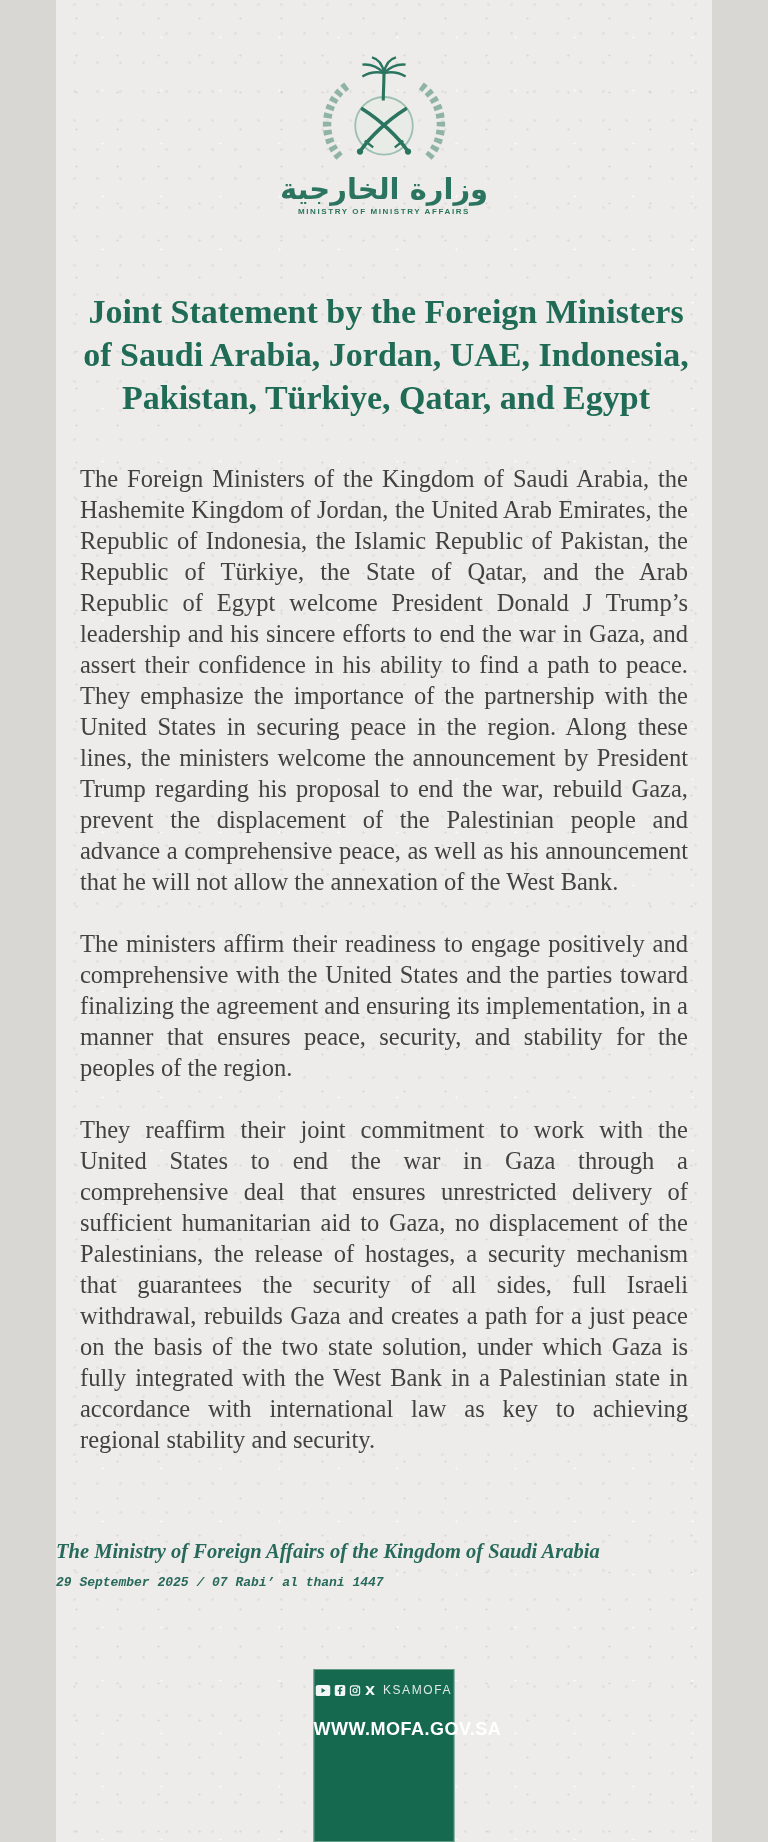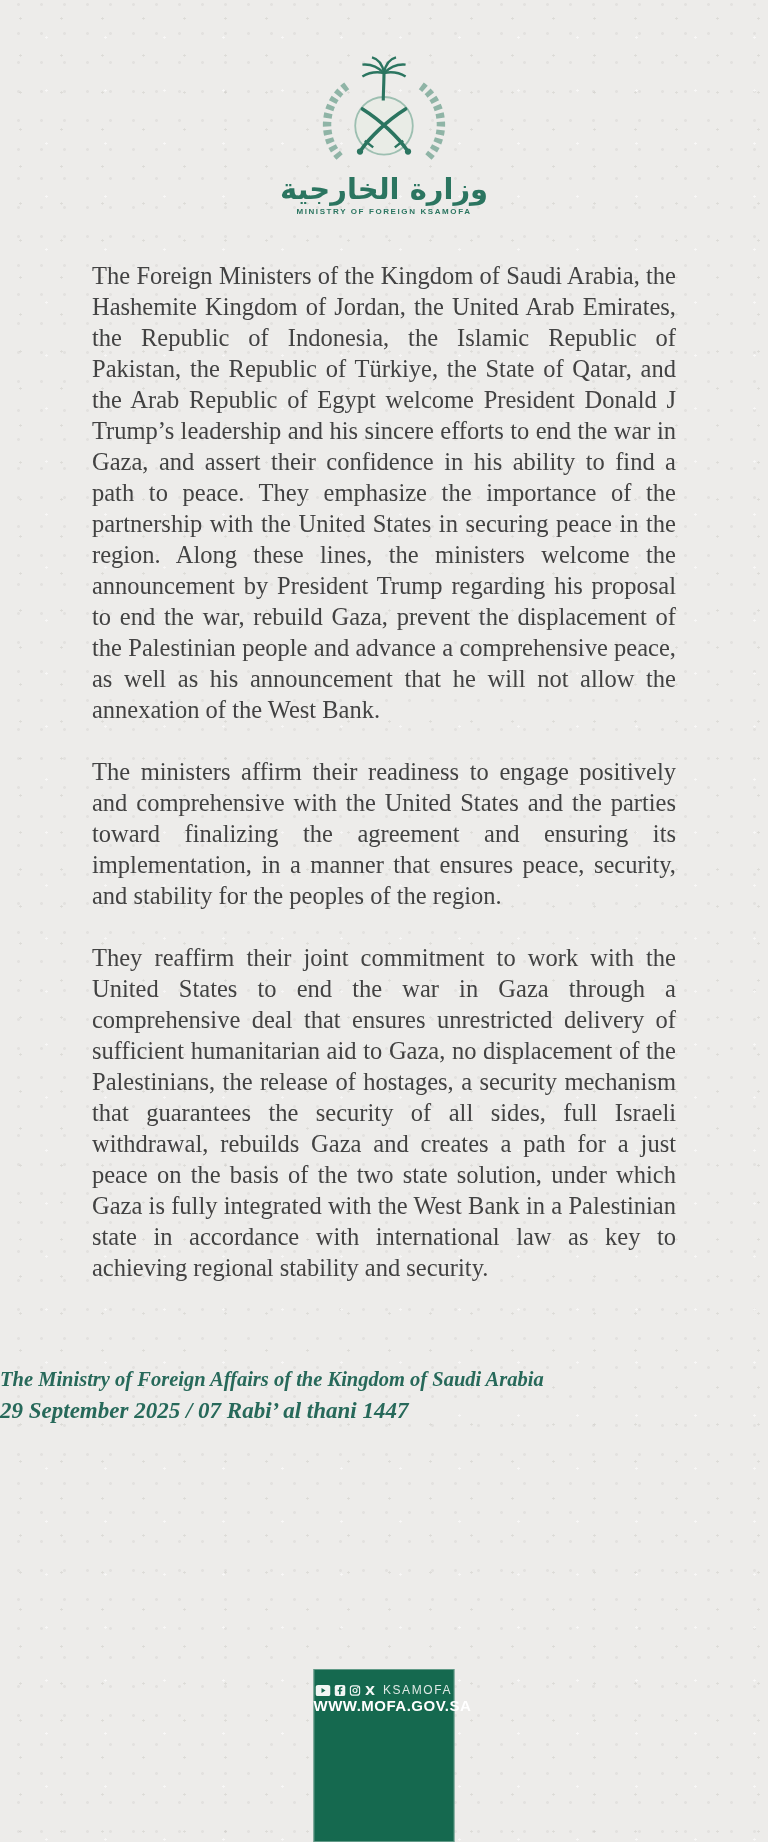--- a/index.html
+++ b/index.html
@@ -1,19 +1,19 @@
 <!DOCTYPE html>
 <html lang="en"><head>
 <meta charset="utf-8">
 <style>
   html,body{margin:0;padding:0;}
   body{background:#d8d7d4;}
   .page{
     position:relative;
-    width:768px;height:1842px;
+    width:656px;height:1842px;
     margin:0 auto;
     background-color:#edecea;
     background-image:
       radial-gradient(rgba(190,188,182,.35) 1px, transparent 1.4px),
       radial-gradient(rgba(255,255,255,.6) 1px, transparent 1.4px),
       radial-gradient(rgba(180,178,172,.18) 1px, transparent 1.6px);
     background-size:41px 37px, 59px 53px, 23px 29px;
     background-position:0 0, 17px 11px, 7px 19px;
     overflow:hidden;
     font-family:"Liberation Serif","DejaVu Serif",serif;
@@ -40,29 +40,29 @@
     color:#1f6b55;
     font-size:34px;line-height:43px;font-weight:700;
   }
   
   .body-text{
     width:616px;margin:44px auto 0;
     color:#424242;
     font-size:24.5px;line-height:31px;
     text-align:justify;
   }
-  .body-text p{margin:16px;}
+  .body-text p{margin:4px;}
   .body-text p + p{margin-top:31px;}
   
   .signature{
     margin-top:80px;
     color:#27695a;font-style:italic;font-weight:700;
   }
   .signature .org{font-size:20.5px;line-height:32px;}
-  .signature .date{font-size:23px;line-height:32px;}
+  .signature .date{font-size:13px;line-height:32px;font-family:Liberation Mono, monospace;}
   
   .footer-banner{
     position:absolute;bottom:0;left:50%;transform:translateX(-50%);
     width:141px;height:173px;
     background:#15694f;
     box-shadow:0 0 0 1px rgba(190,215,205,.45) inset;
     box-sizing:border-box;
     padding-top:14px;
     text-align:center;
     font-family:"Liberation Sans","DejaVu Sans",sans-serif;
@@ -75,22 +75,22 @@
   .social-row svg{display:block;}
   .x-glyph{
     font-size:13px;font-weight:700;line-height:1;
     font-family:"DejaVu Sans",sans-serif;
   }
   .social-handle{
     font-size:12px;letter-spacing:1.6px;color:#dfe9e5;
     margin-left:4px;
   }
   .website{
-    margin-top:0;
-    font-size:15px;font-weight:700;letter-spacing:.5px;
+    margin-top:22px;
+    font-size:18px;font-weight:700;letter-spacing:.5px;
     color:#ffffff;
   }
 </style>
 </head>
 <body>
 
 <div class="page">
 
   <div class="logo-wrap">
     <svg class="emblem" width="168" height="118" viewBox="0 0 140 98" fill="none" xmlns="http://www.w3.org/2000/svg">
@@ -110,23 +110,28 @@
       <path d="M70,14 Q80,12 88,17" stroke="#2b7560" stroke-width="2"></path>
 
       <path d="M51,78 C58,68 72,54 88,44" stroke="#2b7560" stroke-width="3" stroke-linecap="round"></path>
       <path d="M89,78 C82,68 68,54 52,44" stroke="#2b7560" stroke-width="3" stroke-linecap="round"></path>
       <circle cx="50" cy="79.5" r="2.6" fill="#2b7560"></circle>
       <circle cx="90" cy="79.5" r="2.6" fill="#2b7560"></circle>
       <path d="M54,70.5 L61,76" stroke="#2b7560" stroke-width="2"></path>
       <path d="M86,70.5 L79,76" stroke="#2b7560" stroke-width="2"></path>
     </svg>
     <span class="arabic-name">وزارة الخارجية</span>
-    <span class="ministry-caption">MINISTRY OF FOREIGN KSAMOFA</span>
+    <span class="ministry-caption">MINISTRY OF MINISTRY AFFAIRS</span>
   </div>
 
+  <h1 class="title">
+    <span>Joint Statement by the Foreign Ministers</span><br>
+    <span>of Saudi Arabia, Jordan, UAE, Indonesia,</span><br>
+    <span>Pakistan, Türkiye, Qatar, and Egypt</span>
+  </h1>
 
   <div class="body-text">
     <p>The Foreign Ministers of the Kingdom of Saudi Arabia, the Hashemite Kingdom of Jordan, the United Arab Emirates, the Republic of Indonesia, the Islamic Republic of Pakistan, the Republic of Türkiye, the State of Qatar, and the Arab Republic of Egypt welcome President Donald J Trump’s leadership and his sincere efforts to end the war in Gaza, and assert their confidence in his ability to find a path to peace. They emphasize the importance of the partnership with the United States in securing peace in the region. Along these lines, the ministers welcome the announcement by President Trump regarding his proposal to end the war, rebuild Gaza, prevent the displacement of the Palestinian people and advance a comprehensive peace, as well as his announcement that he will not allow the annexation of the West Bank.</p>
     <p>The ministers affirm their readiness to engage positively and comprehensive with the United States and the parties toward finalizing the agreement and ensuring its implementation, in a manner that ensures peace, security, and stability for the peoples of the region.</p>
     <p>They reaffirm their joint commitment to work with the United States to end the war in Gaza through a comprehensive deal that ensures unrestricted delivery of sufficient humanitarian aid to Gaza, no displacement of the Palestinians, the release of hostages, a security mechanism that guarantees the security of all sides, full Israeli withdrawal, rebuilds Gaza and creates a path for a just peace on the basis of the two state solution, under which Gaza is fully integrated with the West Bank in a Palestinian state in accordance with international law as key to achieving regional stability and security.</p>
   </div>
 
   <div class="signature">
     <div class="org">The Ministry of Foreign Affairs of the Kingdom of Saudi Arabia</div>
     <div class="date">29 September 2025 / 07 Rabi’ al thani  1447</div>

